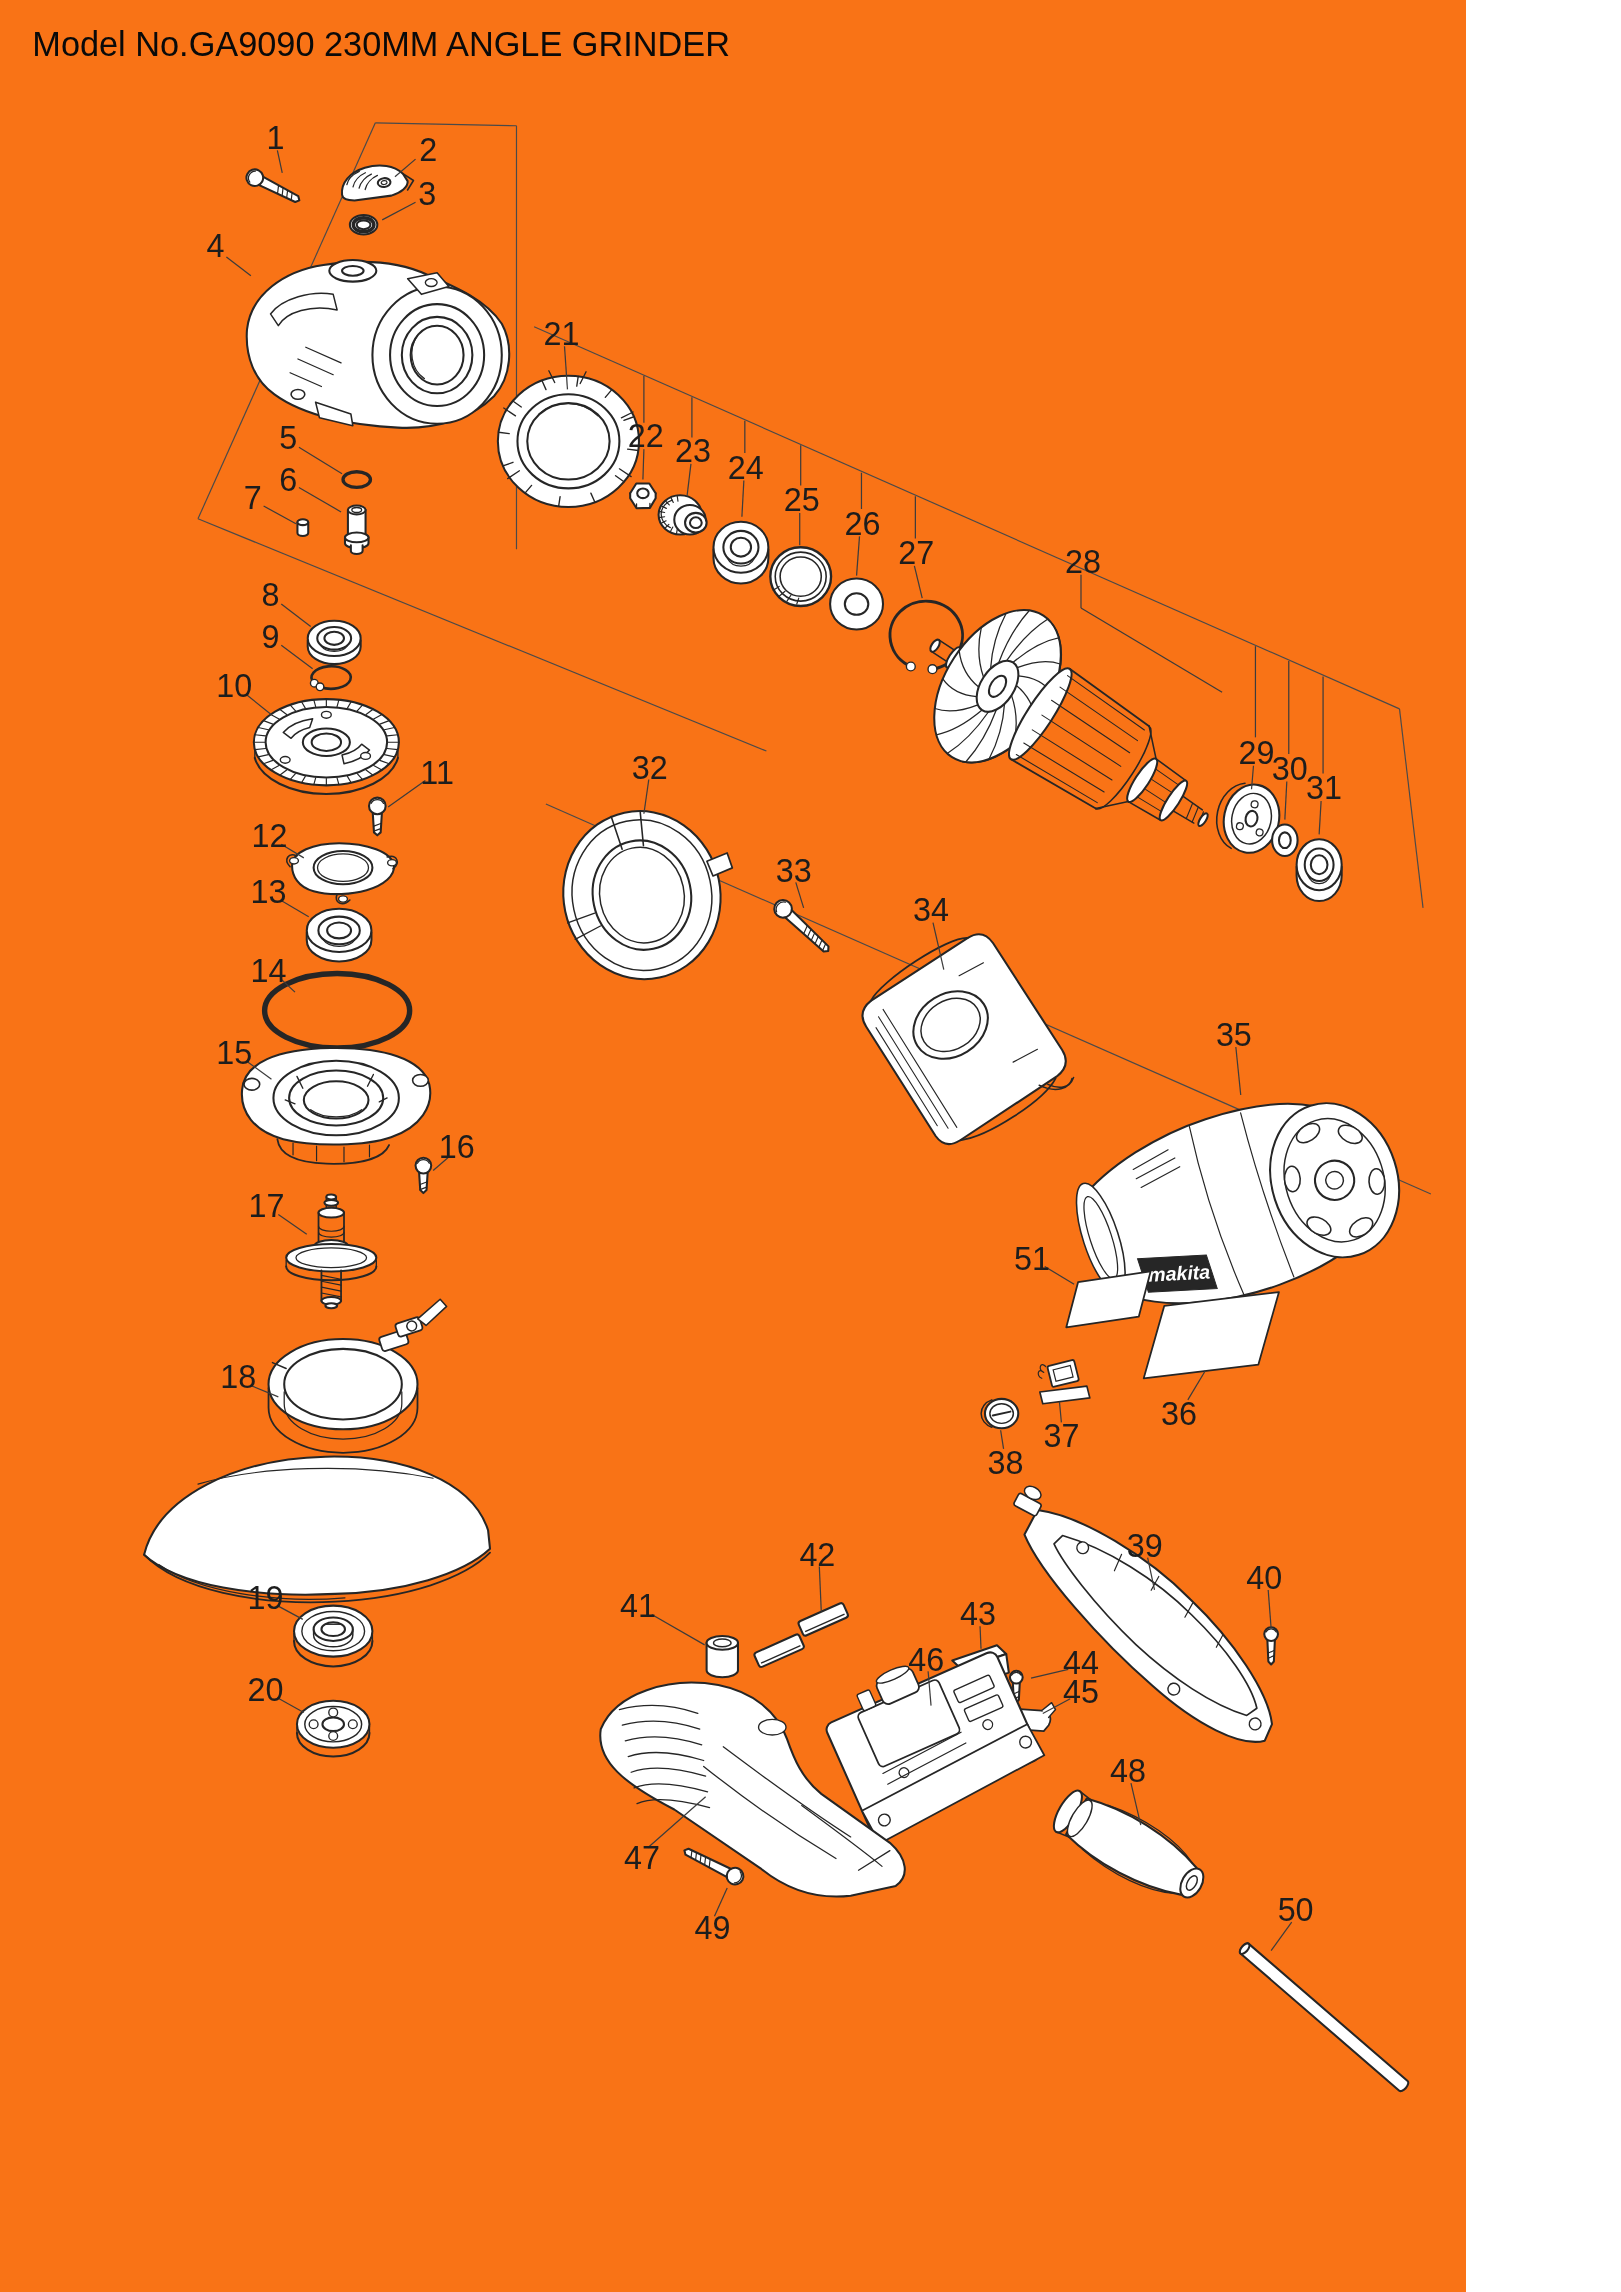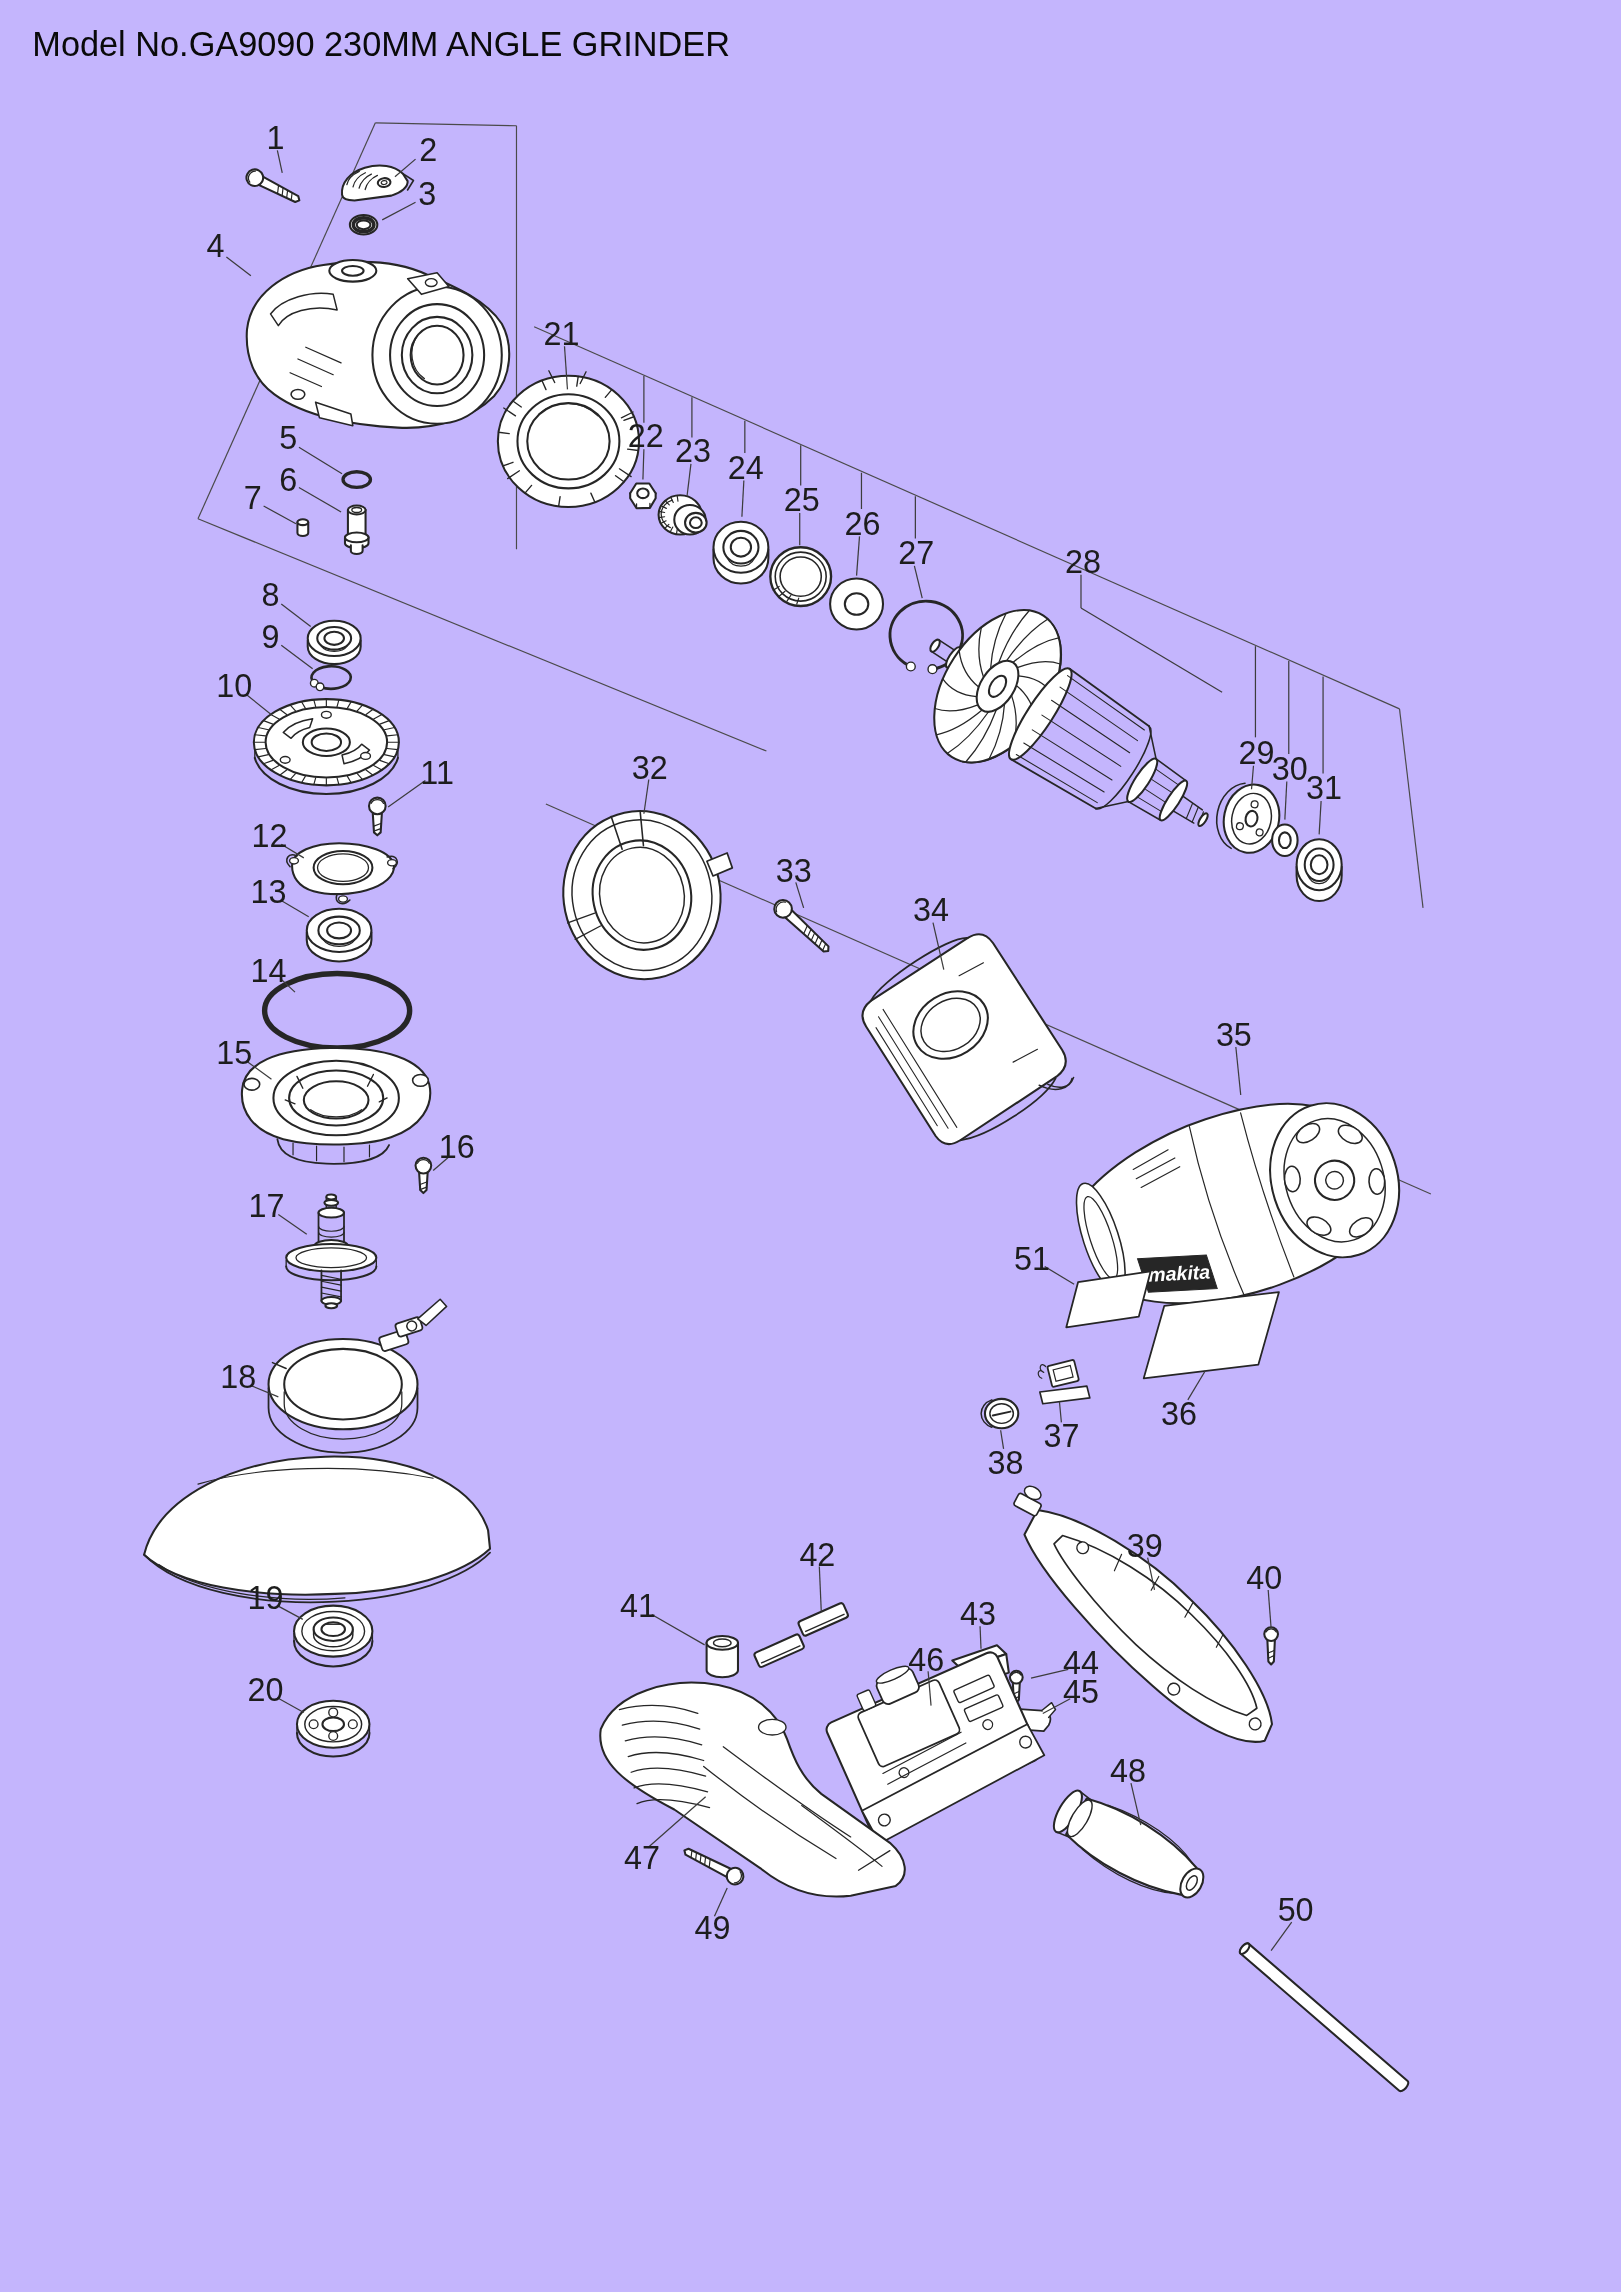--- a/index.html
+++ b/index.html
@@ -1,16 +1,16 @@
 <!DOCTYPE html>
 <html><head>
 <meta charset="utf-8">
 <style>
   html,body{margin:0;padding:0;background:#fff;}
-  #stage{position:relative;width:1621px;height:2293px;background:#c4b5fd;overflow:hidden;
+  #stage{position:relative;width:1466px;height:2293px;background:#f97316;overflow:hidden;
          font-family:"Liberation Sans",sans-serif;}
   svg text.pnum{font-family:"Liberation Sans","DejaVu Sans",sans-serif;font-size:33px;fill:#1d1d1d;}
   svg text.title{font-family:"Liberation Sans","DejaVu Sans",sans-serif;font-size:35px;fill:#0a0a0a;}
 </style>
 </head>
 <body>
 
 <div id="stage">
   <svg id="diagram" width="1621" height="2293" viewBox="0 0 1654 2339" xmlns="http://www.w3.org/2000/svg">
     <text class="title" x="33" y="57">Model No.GA9090 230MM ANGLE GRINDER</text>

